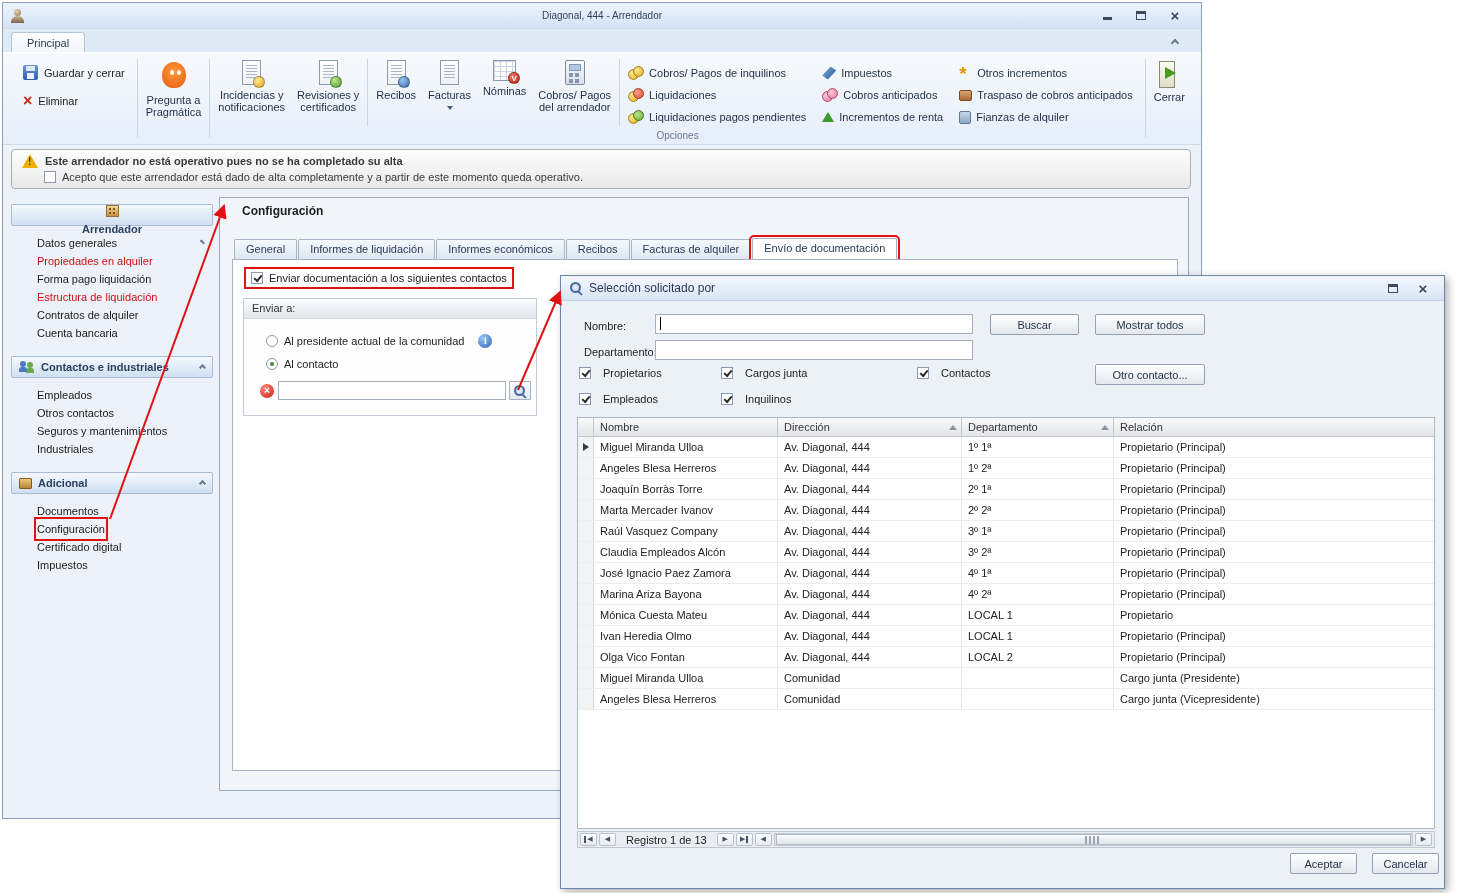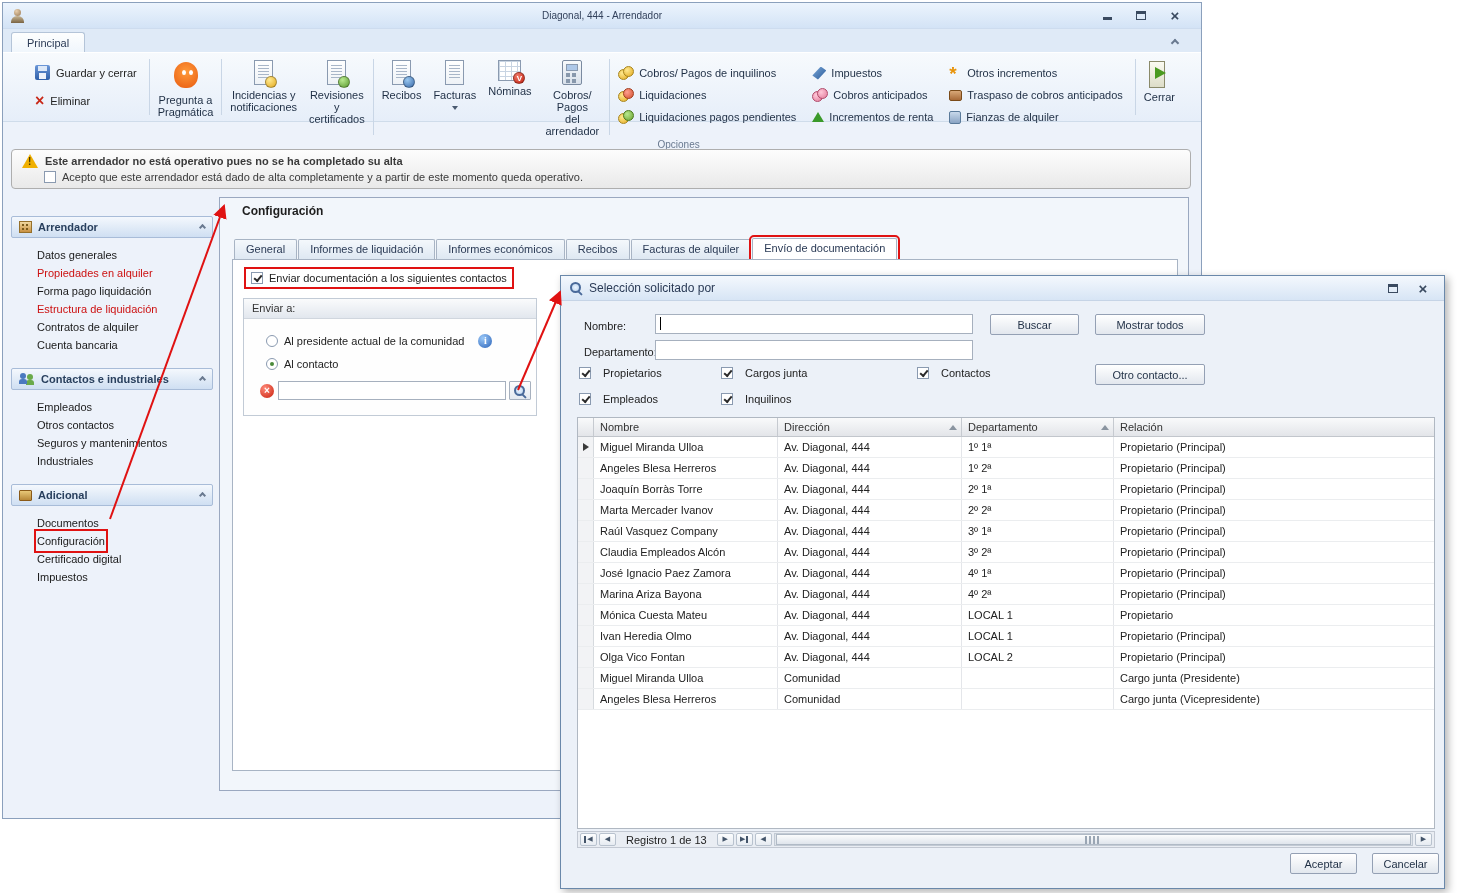--- a/index.html
+++ b/index.html
@@ -18,21 +18,21 @@
   .win-btn { width:20px; height:15px; display:flex; align-items:center; justify-content:center; cursor:default; }
   .glyph-min { width:9px; height:3px; background:#3a4a60; margin-top:6px; }
   .glyph-max { width:10px; height:9px; border:1px solid #3a4a60; border-top:3px solid #3a4a60; }
   .glyph-x::before { content:"×"; font-size:15px; font-weight:bold; color:#3a4a60; line-height:13px; }
 
   .ribbon-tabstrip { position:absolute; left:0; top:26px; right:0; height:24px; background:#dfeaf7; display:flex; align-items:flex-end; padding-left:8px; border-bottom:1px solid #ffffff; }
   .ribbon-tab { background:linear-gradient(#fdfefe,#f0f6fc); border:1px solid #b4c4d8; border-bottom:none; border-radius:3px 3px 0 0; padding:4px 15px 3px; font-size:11px; color:#2a3a55; }
   .ribbon-collapse { margin-left:auto; margin-right:20px; margin-bottom:6px; width:12px; height:10px; display:flex; align-items:flex-end; justify-content:center; }
   .chev-up { width:6px; height:6px; border-left:2px solid #6a7a90; border-top:2px solid #6a7a90; transform:rotate(45deg); }
 
-  .ribbon { position:absolute; left:0; top:50px; right:0; height:69px; background:linear-gradient(#f7fafd,#e6eef9); border-bottom:1px solid #cfdcea; display:flex; align-items:stretch; padding:2px 20px; }
+  .ribbon { position:absolute; left:0; top:50px; right:0; height:92px; background:linear-gradient(#f7fafd,#e6eef9); border-bottom:1px solid #cfdcea; display:flex; align-items:stretch; padding:2px 8px; }
   .rsep { width:1px; background:#c9d6e6; margin:4px 2px; flex:none; }
   .rgroup { display:flex; flex-direction:column; }
   .rgroup-content { display:flex; flex:1; }
   .rgroup-content.col { flex-direction:column; gap:10px; padding:8px 4px 0 6px; }
   .rgroup-label { text-align:center; font-size:10px; color:#6a7a90; height:12px; line-height:11px; }
   .rbtn-small { display:flex; align-items:center; gap:6px; padding:2px 6px; white-space:nowrap; border-radius:2px; cursor:default; }
   .rbtn-large { display:flex; flex-direction:column; align-items:center; gap:4px; padding:5px 6px 2px; text-align:center; border-radius:2px; cursor:default; }
   .rlabel { white-space:pre-line; line-height:12px; font-size:11px; color:#1e2e44; }
   .opt-col { display:flex; flex-direction:column; padding:8px 8px 0 4px; gap:2px; }
   .opt-item { display:flex; align-items:center; gap:5px; white-space:nowrap; height:20px; padding:0 2px; cursor:default; color:#1e2e44; }
@@ -84,21 +84,21 @@
 
   
   .checkbox { width:12px; height:12px; border:1px solid #8a9ab0; background:#fff; position:relative; flex:none; display:inline-block; }
   .checkbox.checked::after { content:""; position:absolute; left:2px; top:2px; width:6px; height:3px; border-left:2px solid #2a2a2a; border-bottom:2px solid #2a2a2a; transform:rotate(-50deg); }
   .radio { width:12px; height:12px; border:1px solid #8a9ab0; border-radius:50%; background:#fff; position:relative; flex:none; display:inline-block; }
   .radio.selected::after { content:""; position:absolute; left:3px; top:3px; width:4px; height:4px; border-radius:50%; background:#4a8a3a; }
 
   
   .sidebar { position:absolute; left:8px; top:194px; width:202px; }
   .sb-header { height:22px; border:1px solid #a8bcd8; border-radius:2px; background:linear-gradient(#f4f8fd,#cfdff2); display:flex; align-items:center; gap:6px; padding:0 7px; font-weight:bold; color:#29405e; }
-  .sb-header:first-child { margin-top:19px; }
+  .sb-header:first-child { margin-top:7px;flex-direction:column; }
   .sb-header .chev-up { margin-left:auto; width:5px; height:5px; }
   .sb-items { padding:8px 0 14px 26px; display:flex; flex-direction:column; }
   .sb-item { height:18px; line-height:18px; white-space:nowrap; cursor:default; color:#1a1a1a; }
   .sb-item.alert { color:#cc1111; }
   .sb-item-text { display:inline-block; }
   .ico-bld { width:13px; height:12px; background:linear-gradient(#f0d8a0,#c89040); border:1px solid #96702a; position:relative; flex:none; }
   .ico-bld::after { content:""; position:absolute; left:2px; top:2px; width:2px; height:2px; background:#7a5a1a; box-shadow:4px 0 0 #7a5a1a,0 4px 0 #7a5a1a,4px 4px 0 #7a5a1a; }
   .ico-ppl { width:16px; height:12px; position:relative; flex:none; }
   .ico-ppl::before { content:""; position:absolute; left:1px; top:0; width:6px; height:6px; border-radius:50%; background:#4a7ac0; box-shadow:7px 1px 0 #6aaa4a; }
   .ico-ppl::after { content:""; position:absolute; left:0; top:6px; width:8px; height:5px; border-radius:3px 3px 0 0; background:#4a7ac0; box-shadow:7px 1px 0 #6aaa4a; }

